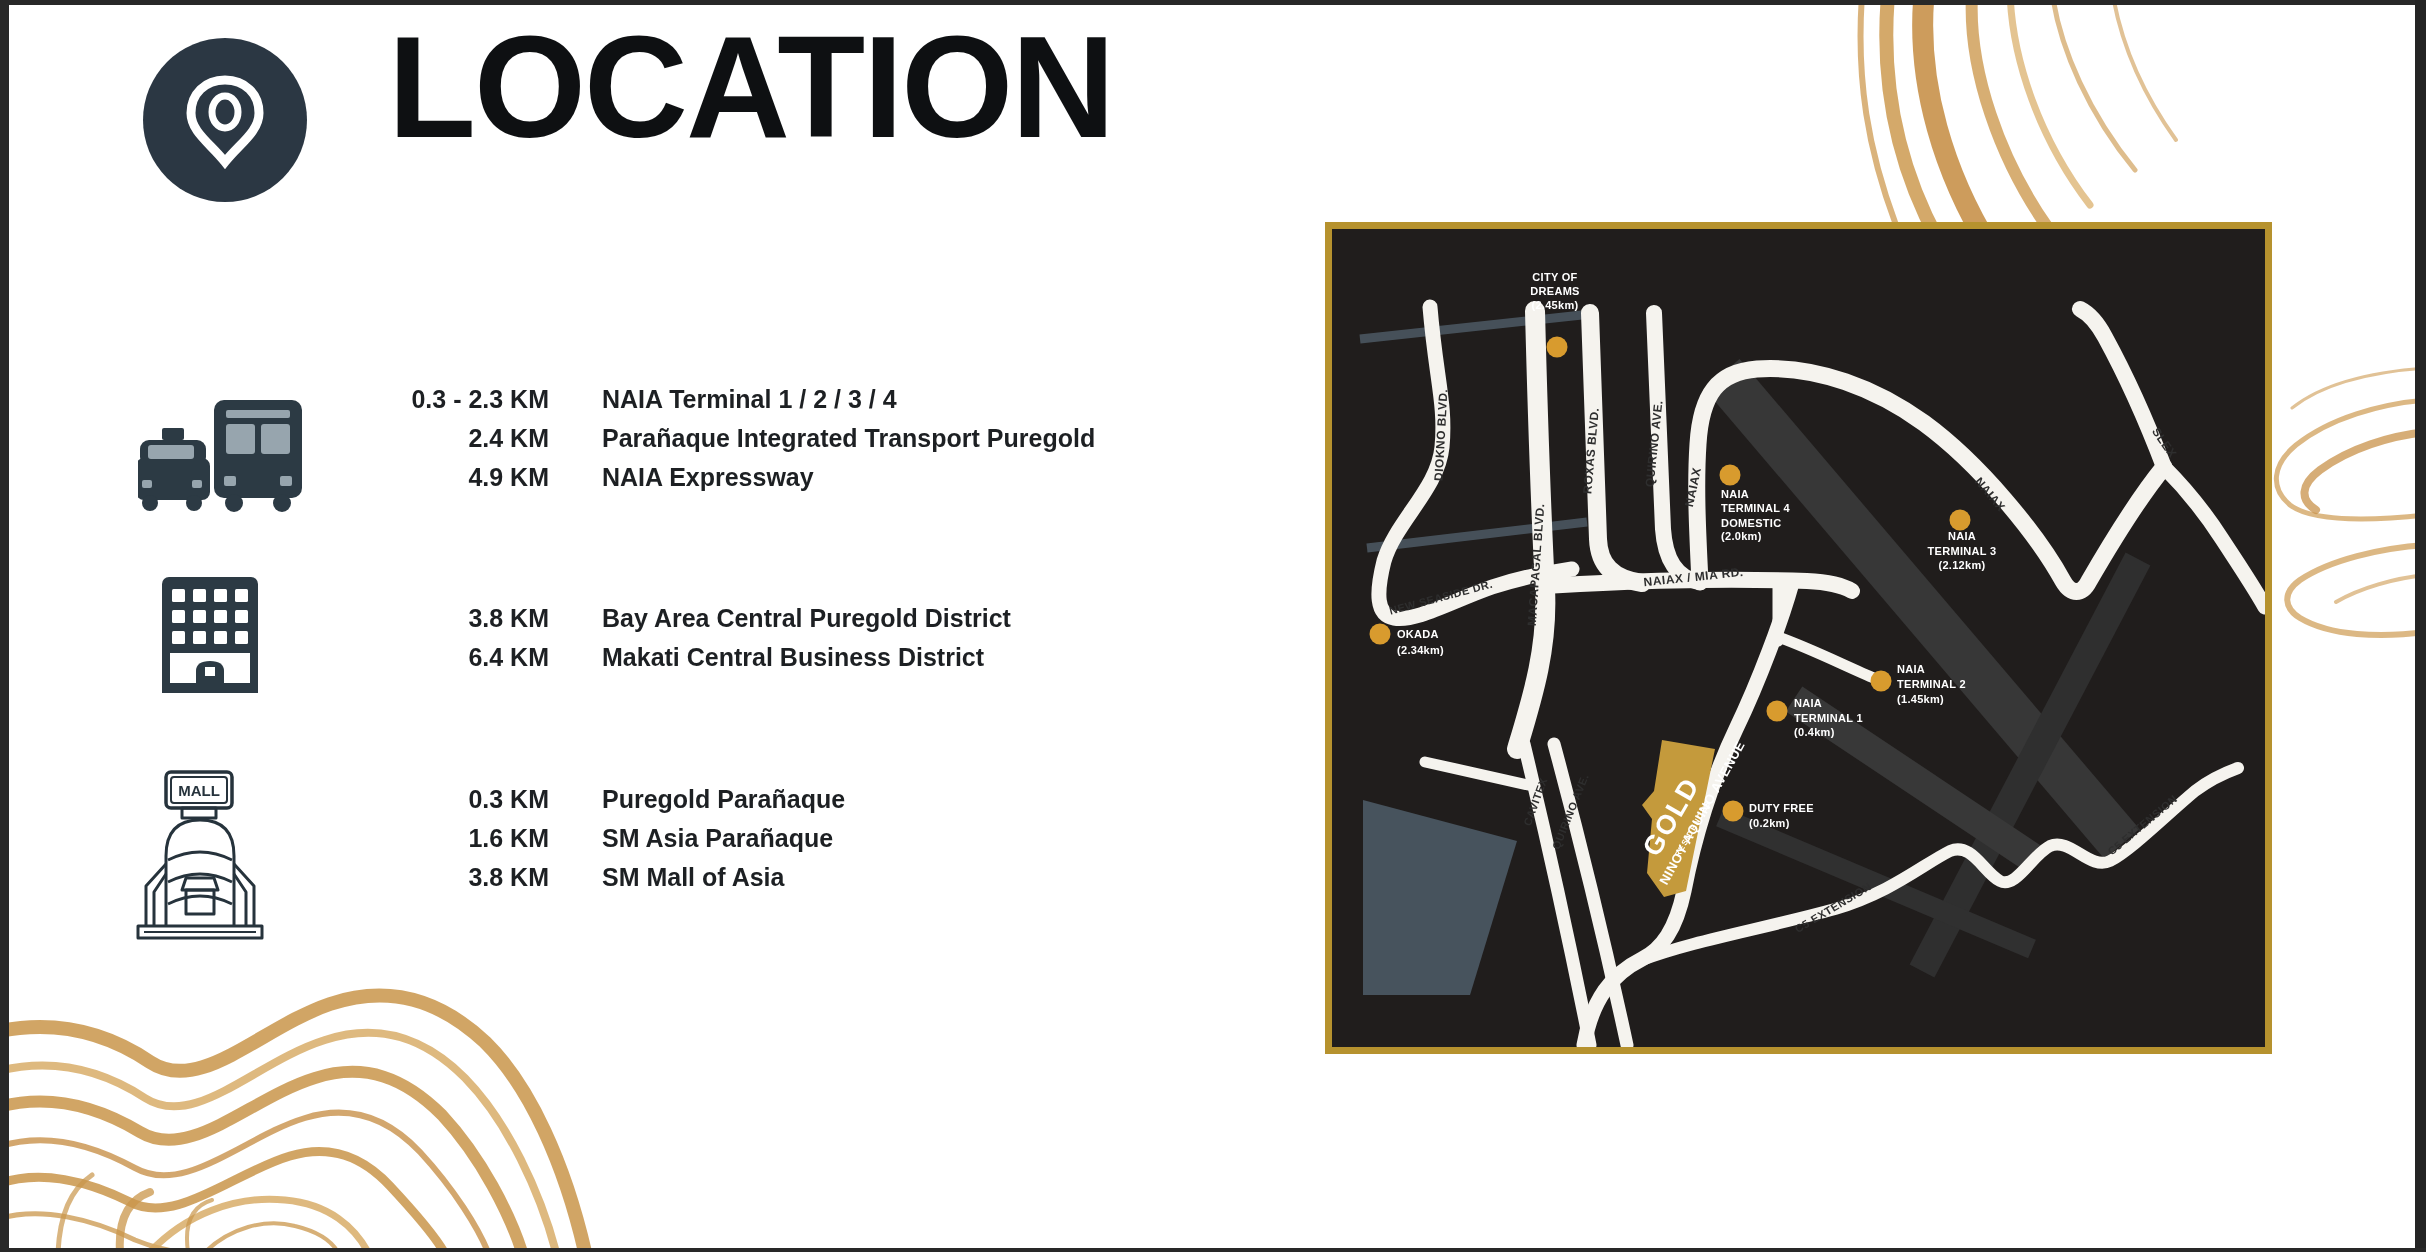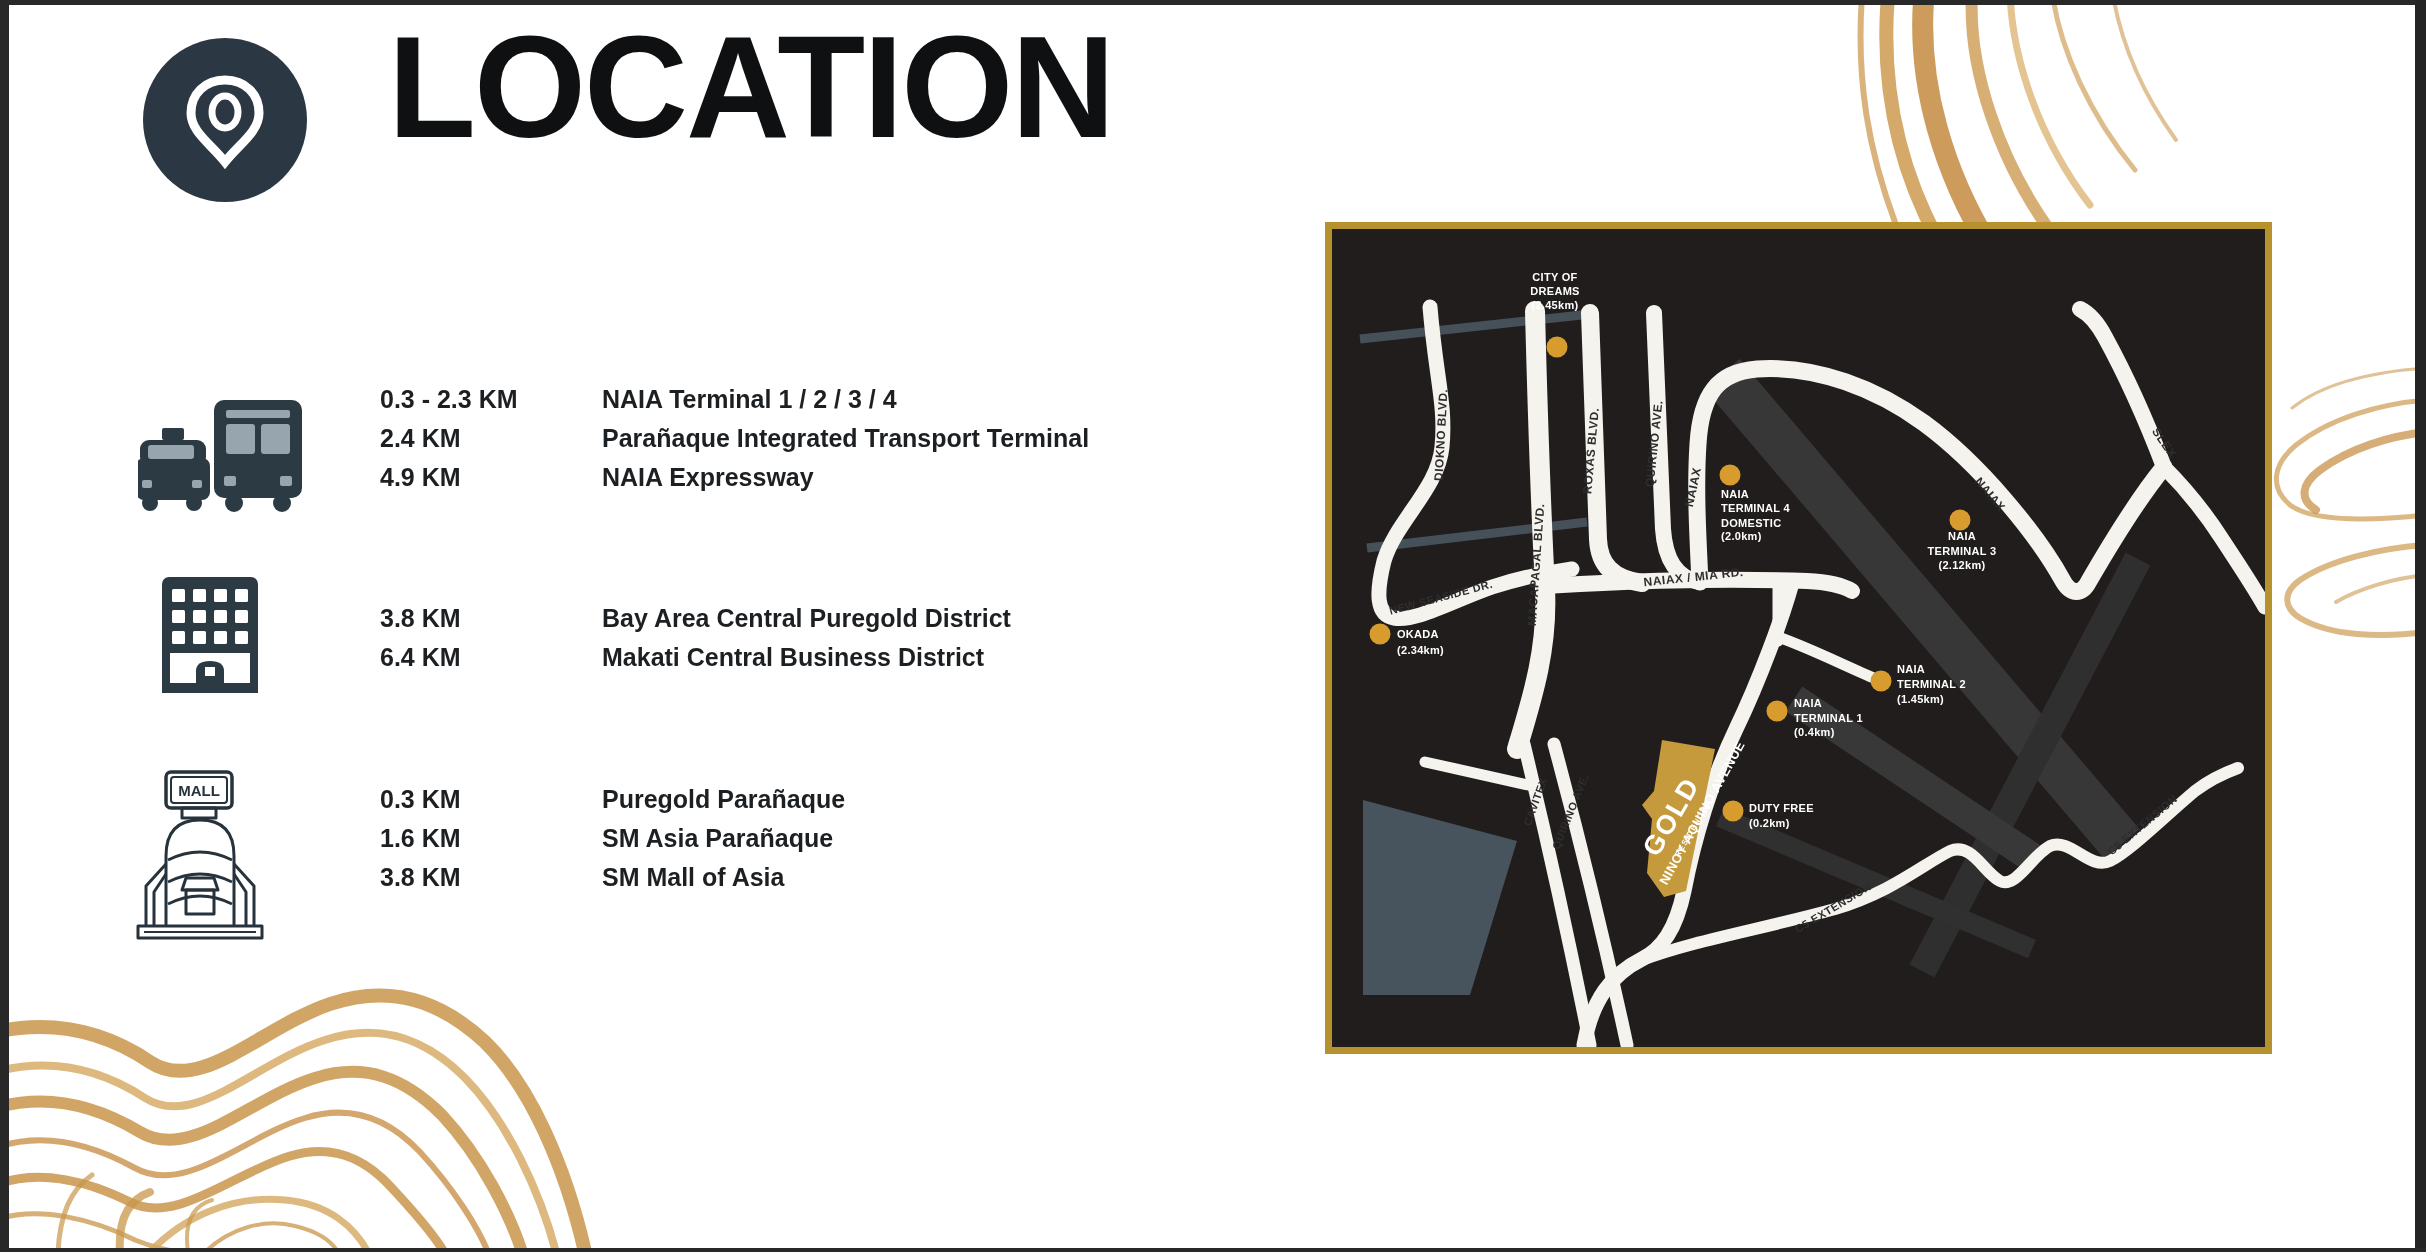--- a/index.html
+++ b/index.html
@@ -10,21 +10,21 @@
   #edge-left{left:0;top:0;width:9px;height:1252px;}
   #edge-right{left:2415px;top:0;width:11px;height:1252px;background:#242424;}
   #edge-bottom{left:0;top:1248px;width:2426px;height:4px;}
   #decor{position:absolute;left:0;top:0;z-index:1;}
   #pin-badge{position:absolute;left:143px;top:38px;z-index:5;}
   #page-title{position:absolute;left:388px;top:16px;z-index:5;font-size:144px;font-weight:700;
        letter-spacing:-2px;color:#0e1012;line-height:1;}
   .group{position:absolute;z-index:5;}
   .rows{position:absolute;z-index:6;}
   .row{display:flex;align-items:center;height:39px;font-size:25px;font-weight:700;color:#1d2023;}
-  .dist{width:169px;white-space:nowrap;}
+  .dist{width:169px;text-align:right;white-space:nowrap;}
   .nm{margin-left:53px;white-space:nowrap;}
   #map-frame{position:absolute;left:1325px;top:222px;width:947px;height:832px;z-index:10;
        box-sizing:border-box;border:7px solid #b6922e;background:#201d1c;}
   #map-frame svg{display:block;}
   .road{stroke:#f5f3ee;fill:none;stroke-linecap:round;stroke-linejoin:round;}
   .runway{fill:none;stroke-linecap:butt;}
   .rl{font-family:"Liberation Sans",sans-serif;font-weight:700;font-size:12px;fill:#2e2e2e;
       text-anchor:middle;letter-spacing:.5px;}
   .rls{font-size:11px;}
   .lm{font-family:"Liberation Sans",sans-serif;font-weight:700;font-size:11px;fill:#ffffff;
@@ -104,21 +104,21 @@
       <rect x="54" y="88" width="10" height="8" rx="2"></rect>
     </g>
   </svg>
   <div class="rows" style="left:380px;top:380px">
     <div class="row">
       <span class="dist">0.3 - 2.3 KM</span>
       <span class="nm">NAIA Terminal 1 / 2 / 3 / 4</span>
     </div>
     <div class="row">
       <span class="dist">2.4 KM</span>
-      <span class="nm">Parañaque Integrated Transport Terminal</span>
+      <span class="nm">Parañaque Integrated Transport Puregold</span>
     </div>
     <div class="row">
       <span class="dist">4.9 KM</span>
       <span class="nm">NAIA Expressway</span>
     </div>
   </div>
 </div>
 
 <div class="group">
   <svg style="position:absolute;left:162px;top:577px" width="96" height="124" viewBox="0 0 96 124">

